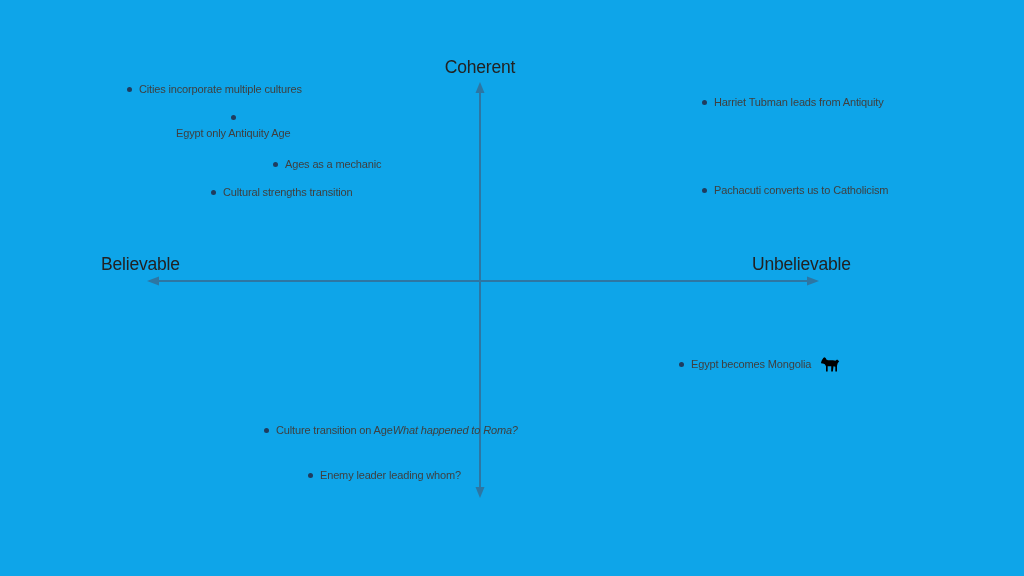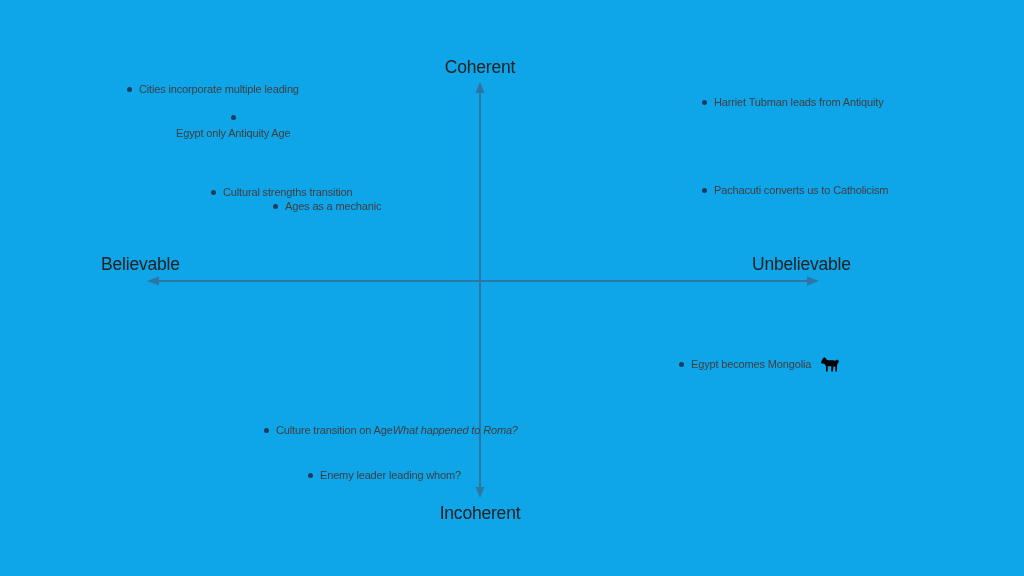--- a/index.html
+++ b/index.html
@@ -55,33 +55,32 @@
       <line x1="480" y1="92" x2="480" y2="488"></line>
       <line x1="158" y1="281" x2="808" y2="281"></line>
       <polygon points="480,82 475.5,93 484.5,93" stroke="none"></polygon>
       <polygon points="480,498 475.5,487 484.5,487" stroke="none"></polygon>
       <polygon points="147,281 159,276.5 159,285.5" stroke="none"></polygon>
       <polygon points="819,281 807,276.5 807,285.5" stroke="none"></polygon>
     </g>
   </svg>
 
   <div class="axis-label centered" style="left:380px; top:57px;">Coherent</div>
-  <div class="axis-label centered" style="left:380px; top:503px;">Incoherent</div>
   <div class="axis-label" style="left:101px; top:254px;">Believable</div>
   <div class="axis-label" style="left:752px; top:254px;">Unbelievable</div>
 
   <div class="item" style="left:127px; top:83px;">
     <span class="bullet"></span>
-    <span>Cities incorporate multiple leading</span>
+    <span>Cities incorporate multiple cultures</span>
   </div>
   <div class="item" style="left:176px; top:115px;flex-direction:column;">
     <span class="bullet"></span>
     <span>Egypt only Antiquity Age</span>
   </div>
-  <div class="item" style="left:273px; top:158px;margin-top:42px;">
+  <div class="item" style="left:273px; top:158px;">
     <span class="bullet"></span>
     <span>Ages as a mechanic</span>
   </div>
   <div class="item" style="left:211px; top:186px;">
     <span class="bullet"></span>
     <span>Cultural strengths transition</span>
   </div>
 
   <div class="item" style="left:702px; top:184px;">
     <span class="bullet"></span>

